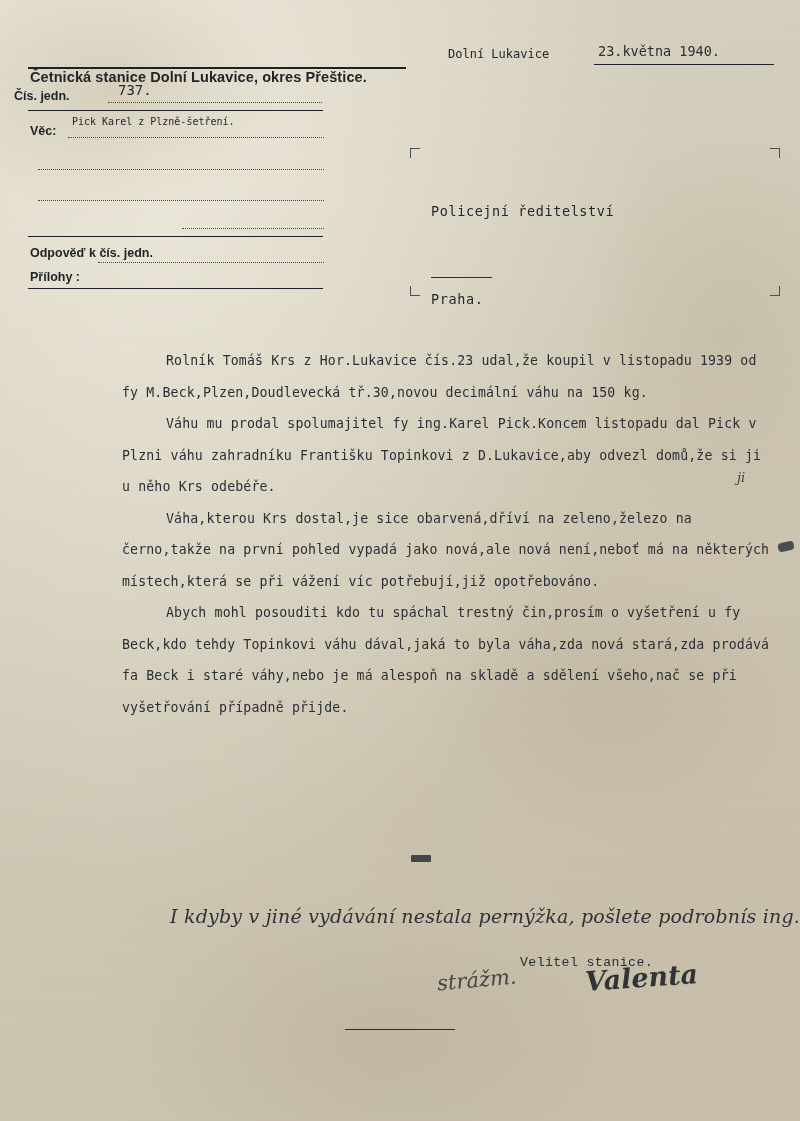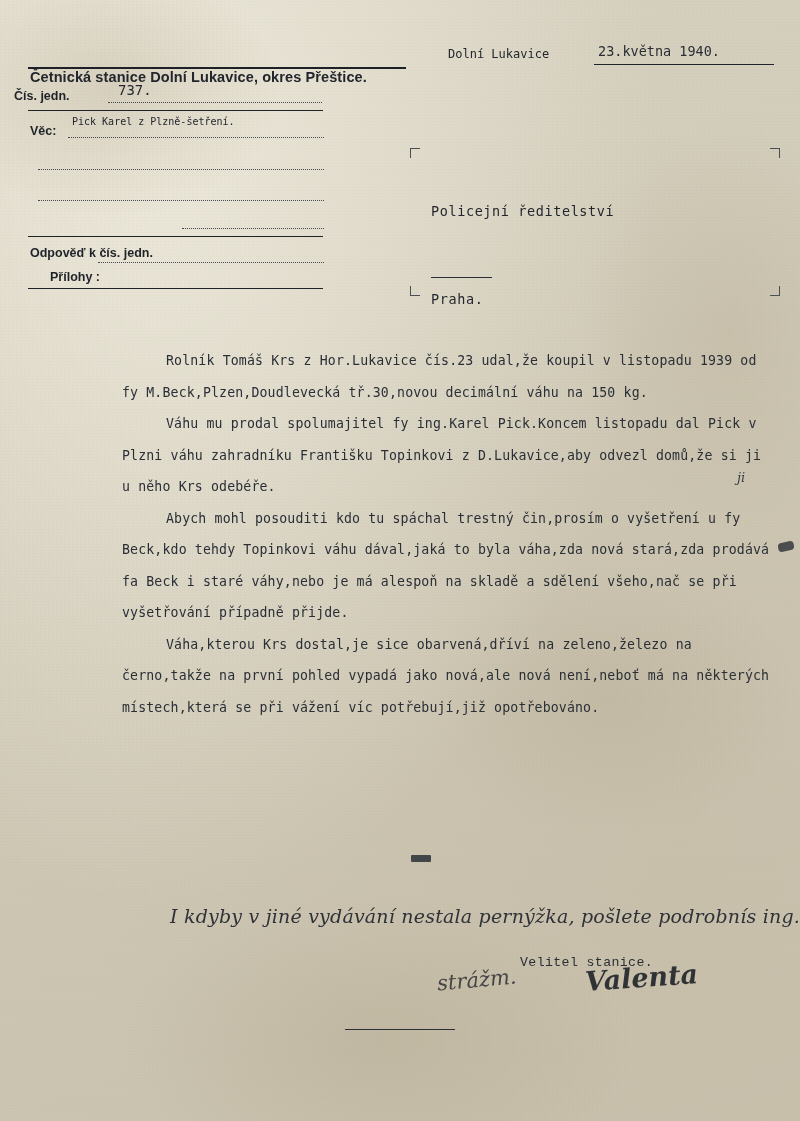--- a/index.html
+++ b/index.html
@@ -248,38 +248,38 @@
   <div class="field-label" style="left:30px; top:124px;">Věc:</div>
   <div class="typed" style="left:72px; top:116px; font-size:10px;">Pick Karel z Plzně-šetření.</div>
   <div class="dotline" style="left:68px; top:137px; width:256px;"></div>
   <div class="dotline" style="left:38px; top:169px; width:286px;"></div>
   <div class="dotline" style="left:38px; top:200px; width:286px;"></div>
 
   <div class="field-label" style="left:30px; top:214px;margin-top:32px;">Odpověď k čís. jedn.</div>
   <div class="dotline" style="left:182px; top:228px; width:142px;"></div>
   <div class="solidline" style="left:28px; top:236px; width:295px;"></div>
 
-  <div class="field-label" style="left:30px; top:270px;margin-left:20px;">Přílohy :</div>
+  <div class="field-label" style="left:30px; top:270px;">Přílohy :</div>
   <div class="dotline" style="left:98px; top:262px; width:226px;"></div>
   <div class="solidline" style="left:28px; top:288px; width:295px;"></div>
 
   <div class="bracket" style="left:410px; top:148px; border-left-width:1.3px; border-top-width:1.3px;"></div>
   <div class="bracket" style="left:770px; top:148px; border-right-width:1.3px; border-top-width:1.3px;"></div>
   <div class="bracket" style="left:410px; top:286px; border-left-width:1.3px; border-bottom-width:1.3px;"></div>
   <div class="bracket" style="left:770px; top:286px; border-right-width:1.3px; border-bottom-width:1.3px;"></div>
 
   <div class="recipient" style="left:431px; top:203px;">Policejní ředitelství</div>
   <div class="recipient-city" style="left:431px; top:255px;">Praha.</div>
   <div class="recipient-city-rule"></div>
 
   <div class="body">
     <p>Rolník Tomáš Krs z Hor.Lukavice čís.23 udal,že koupil v listopadu 1939 od fy M.Beck,Plzen,Doudlevecká tř.30,novou decimální váhu na 150 kg.</p>
     <p>Váhu mu prodal spolumajitel fy ing.Karel Pick.Koncem listopadu dal Pick v Plzni váhu zahradníku Františku Topinkovi z D.Lukavice,aby odvezl domů,že si ji u něho Krs odebéře.</p>
+    <p>Váha,kterou Krs dostal,je sice obarvená,dříví na zeleno,železo na černo,takže na první pohled vypadá jako nová,ale nová není,neboť má na některých místech,která se při vážení víc potřebují,již opotřebováno.</p>
     <p>Abych mohl posouditi kdo tu spáchal trestný čin,prosím o vyšetření u fy Beck,kdo tehdy Topinkovi váhu dával,jaká to byla váha,zda nová stará,zda prodává fa Beck i staré váhy,nebo je má alespoň na skladě a sdělení všeho,nač se při vyšetřování případně přijde.</p>
-    <p>Váha,kterou Krs dostal,je sice obarvená,dříví na zeleno,železo na černo,takže na první pohled vypadá jako nová,ale nová není,neboť má na některých místech,která se při vážení víc potřebují,již opotřebováno.</p>
   </div>
 
   <div class="strike-over" style="left:411px; top:855px; width:20px; height:7px;"></div>
 
   <div class="smudge" style="right:6px; top:542px; width:16px; height:9px; border-radius:4px; transform:rotate(-12deg);"></div>
 
   <div class="ink-note" style="left:737px; top:470px; font-size:13px;">ji</div>
 
   <div class="hand" style="left:170px; top:905px; font-size:19px; letter-spacing:0.2px;">I kdyby v jiné vydávání nestala pernýžka, pošlete podrobnís ing. Pícka pro sond.</div>
 

